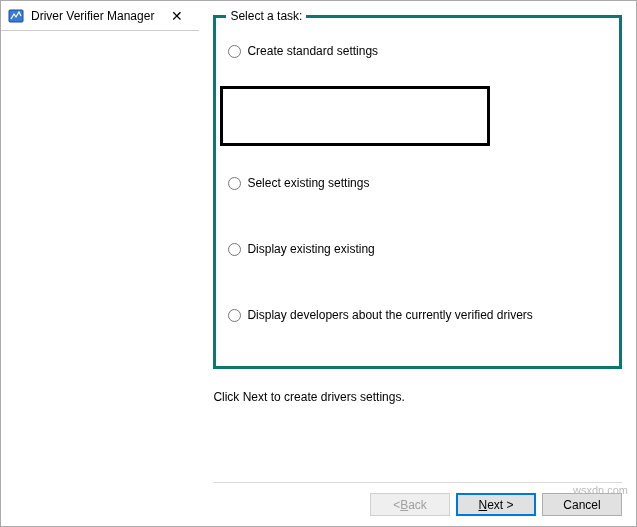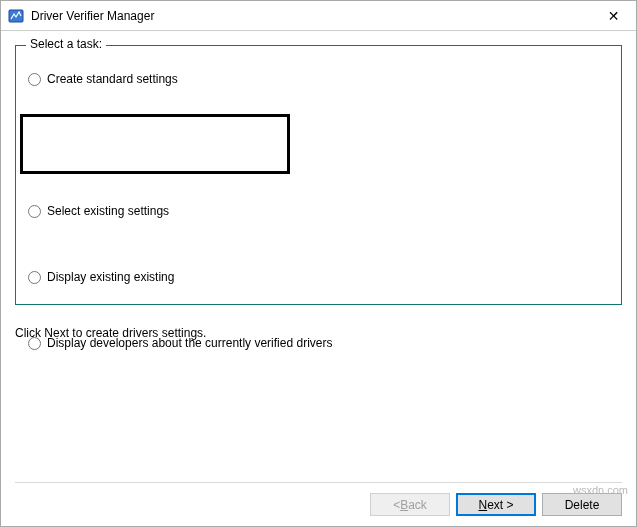--- a/index.html
+++ b/index.html
@@ -8,21 +8,21 @@
       font-family: "Segoe UI", Tahoma, sans-serif;
       font-size: 12px;
       background: #fff;
       color: #000;
     }
     .window {
       width: 637px;
       height: 527px;
       border: 1px solid #aaa;
       display: flex;
-      flex-direction: column;
+      flex-direction: row;
       position: relative;
     }
     .titlebar {
       height: 30px;
       display: flex;
       align-items: center;
       border-bottom: 1px solid #ccc;
       padding-left: 6px;
       background: #fff;
     }
@@ -46,24 +46,24 @@
       justify-content: center;
       font-size: 14px;
       font-family: Arial, sans-serif;
     }
     .content {
       flex: 1;
       padding: 14px 14px 0 14px;
       position: relative;
     }
     .groupbox {
-      border: 1px solid #0f766e;
+      border: 3px solid #0f766e;
       position: relative;
       padding: 22px 12px 18px 12px;
-      height: 260px;
+      height: 354px;
     }
     .groupbox-label {
       position: absolute;
       top: -9px;
       left: 10px;
       background: #fff;
       padding: 0 4px;
       font-size: 12px;
     }
     .radio-row {
@@ -199,18 +199,18 @@
     <div class="button-row">
       <button class="btn" disabled="">
           <span>&lt; </span>
           <span class="mn">B</span>
           <span>ack</span>
         </button>
       <button class="btn primary">
           <span class="mn">N</span>
           <span>ext &gt;</span>
         </button>
-      <button class="btn">Delete</button>
+      <button class="btn">Cancel</button>
     </div>
 
     <div class="watermark">wsxdn.com</div>
   </div>
 </div>
 
 </body></html>

